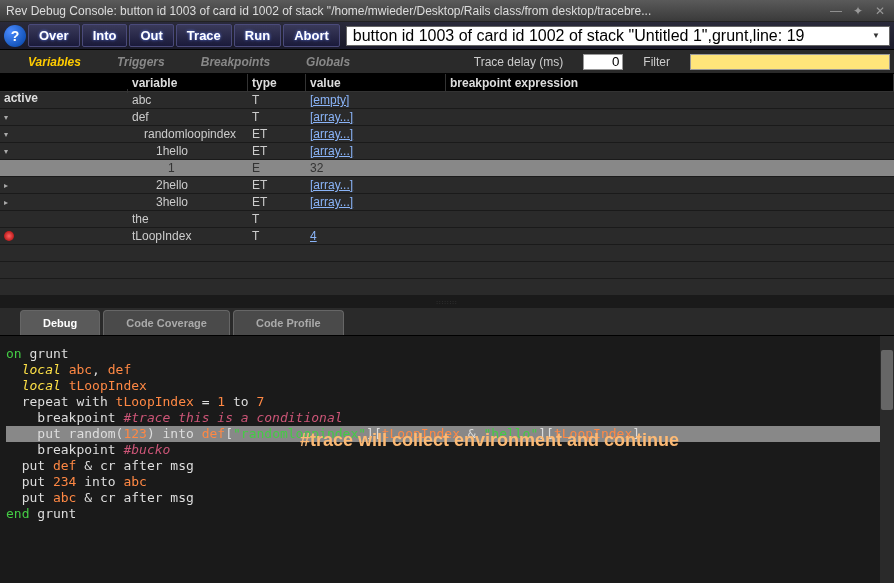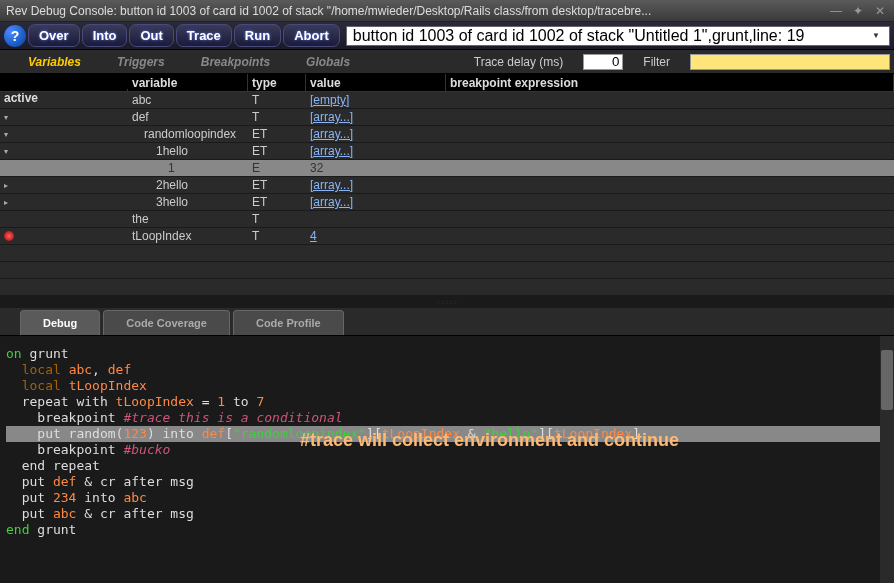--- a/index.html
+++ b/index.html
@@ -5,21 +5,21 @@
 * { margin: 0; padding: 0; box-sizing: border-box; }
 body { font-family: Arial, sans-serif; font-size: 12px; background: #1a1a1a; width: 894px; height: 583px; overflow: hidden; }
 
 .titlebar { background: linear-gradient(#5a5a5a, #3a3a3a); height: 22px; display: flex; align-items: center; padding: 0 6px; color: #ddd; font-weight: normal; border-bottom: 1px solid #222; }
 .titlebar-text { flex: 1; overflow: hidden; text-overflow: ellipsis; white-space: nowrap; }
 .titlebar-btns { display: flex; gap: 6px; }
 .titlebar-btn { width: 16px; height: 16px; display: flex; align-items: center; justify-content: center; color: #999; cursor: pointer; }
 
 .toolbar { background: linear-gradient(#2a2a3a, #1a1a2a); height: 28px; display: flex; align-items: center; padding: 0 4px; gap: 2px; border-bottom: 1px solid #000; }
 .help-icon { width: 22px; height: 22px; border-radius: 50%; background: radial-gradient(circle at 30% 30%, #4a8aff, #0040a0); color: #fff; display: flex; align-items: center; justify-content: center; font-weight: bold; font-size: 14px; cursor: pointer; }
-.tb-btn { background: linear-gradient(#3a3a5a, #1a1a3a); border: 1px solid #4a4a7a; border-radius: 7px; padding: 3px 10px; color: #fff; font-weight: bold; font-size: 13px; cursor: pointer; text-shadow: 0 0 3px #6080ff; }
+.tb-btn { background: linear-gradient(#3a3a5a, #1a1a3a); border: 1px solid #4a4a7a; border-radius: 2px; padding: 3px 10px; color: #fff; font-weight: bold; font-size: 13px; cursor: pointer; text-shadow: 0 0 3px #6080ff; }
 .stack-field { flex: 1; background: #fff; border: 1px solid #666; height: 20px; padding: 2px 6px; margin-left: 4px; display: flex; align-items: center; }
 .stack-field input { border: none; outline: none; width: 100%; font-size: 16px; }
 .dropdown-arrow { color: #333; font-size: 8px; padding: 0 3px; }
 
 .tabbar { background: #2a2a2a; height: 24px; display: flex; align-items: center; padding-left: 10px; border-bottom: 1px solid #000; }
 .tab { padding: 4px 18px; color: #888; font-weight: bold; font-style: italic; cursor: pointer; }
 .tab.active { color: #ffcc00; }
 .trace-delay { display: flex; align-items: center; color: #ccc; margin-left: auto; gap: 20px; }
 .trace-input { width: 40px; background: #fff; border: 1px solid #999; text-align: right; padding: 1px 3px; height: 16px; }
 .filter-input { width: 200px; background: #ffe57a; border: 1px solid #999; height: 16px; padding: 0 3px; margin-right: 4px; }
@@ -48,21 +48,21 @@
 .divider { height: 12px; background: #1a1a1a; display: flex; align-items: center; justify-content: center; color: #555; font-size: 6px; letter-spacing: 1px; }
 
 .code-tabbar { background: #2a2a2a; height: 28px; display: flex; align-items: flex-end; padding-left: 20px; border-bottom: 1px solid #000; }
 .code-tab { padding: 6px 22px; background: #4a4a4a; border: 1px solid #666; border-bottom: none; border-radius: 4px 4px 0 0; color: #aaa; font-weight: bold; margin-right: 3px; cursor: pointer; font-size: 11px; }
 .code-tab.active { background: #5a5a5a; color: #fff; }
 
 .code-area { background: #1a1a1a; padding: 10px 6px; font-family: "DejaVu Sans Mono", monospace; font-size: 13px; line-height: 16px; position: relative; height: 260px; overflow: hidden; }
 .code-line { white-space: pre; color: #ddd; }
 .code-line.hl { background: #888; }
 .kw-on { color: #44cc44; }
-.kw-local { color: #a16207; }
+.kw-local { color: #fde047; font-style: italic; }
 .var-name { color: #ff8844; }
 .num { color: #ff8844; }
 .cmt { color: #cc5577; font-style: italic; }
 .str { color: #44cc44; }
 .annotation { position: absolute; color: #fdba74; font-weight: bold; font-size: 18px; left: 300px; top: 96px; font-family: Arial; }
 
 .scrollbar { position: absolute; right: 0; top: 0; width: 14px; height: 100%; background: #2a2a2a; }
 .scroll-thumb { background: #666; width: 12px; margin: 1px; border-radius: 2px; }
 </style>
 </head>
@@ -222,21 +222,20 @@
 <div class="code-area">
   <div class="annotation">#trace will collect environment and continue</div>
   <div class="code-line"><span class="kw-on">on </span><span>grunt</span></div>
   <div class="code-line"><span class="kw-local">  local </span><span class="var-name">abc</span><span>, </span><span class="var-name">def</span></div>
   <div class="code-line"><span class="kw-local">  local </span><span class="var-name">tLoopIndex</span></div>
   <div class="code-line"></div>
   <div class="code-line"><span>  repeat with </span><span class="var-name">tLoopIndex</span><span> = </span><span class="num">1</span><span> to </span><span class="num">7</span></div>
   <div class="code-line"><span>    breakpoint </span><span class="cmt">#trace this is a conditional</span></div>
   <div class="code-line hl"><span>    put random(</span><span class="num">123</span><span>) into </span><span class="var-name">def</span><span>[</span><span class="str">"randomloopindex"</span><span>][</span><span class="var-name">tLoopIndex</span><span> &amp; </span><span class="str">"hello"</span><span>][</span><span class="var-name">tLoopIndex</span><span>]</span></div>
   <div class="code-line"><span>    breakpoint </span><span class="cmt">#bucko</span></div>
-  <div class="code-line">  end repeat</div>
   <div class="code-line"><span>  put </span><span class="var-name">def</span><span> &amp; cr after msg</span></div>
   <div class="code-line"><span>  put </span><span class="num">234</span><span> into </span><span class="var-name">abc</span></div>
   <div class="code-line"><span>  put </span><span class="var-name">abc</span><span> &amp; cr after msg</span></div>
   <div class="code-line"><span class="kw-on">end </span><span>grunt</span></div>
   <div class="scrollbar">
     <div class="scroll-thumb" style="height:60px;margin-top:14px"></div>
   </div>
 </div>
 
 </body></html>

